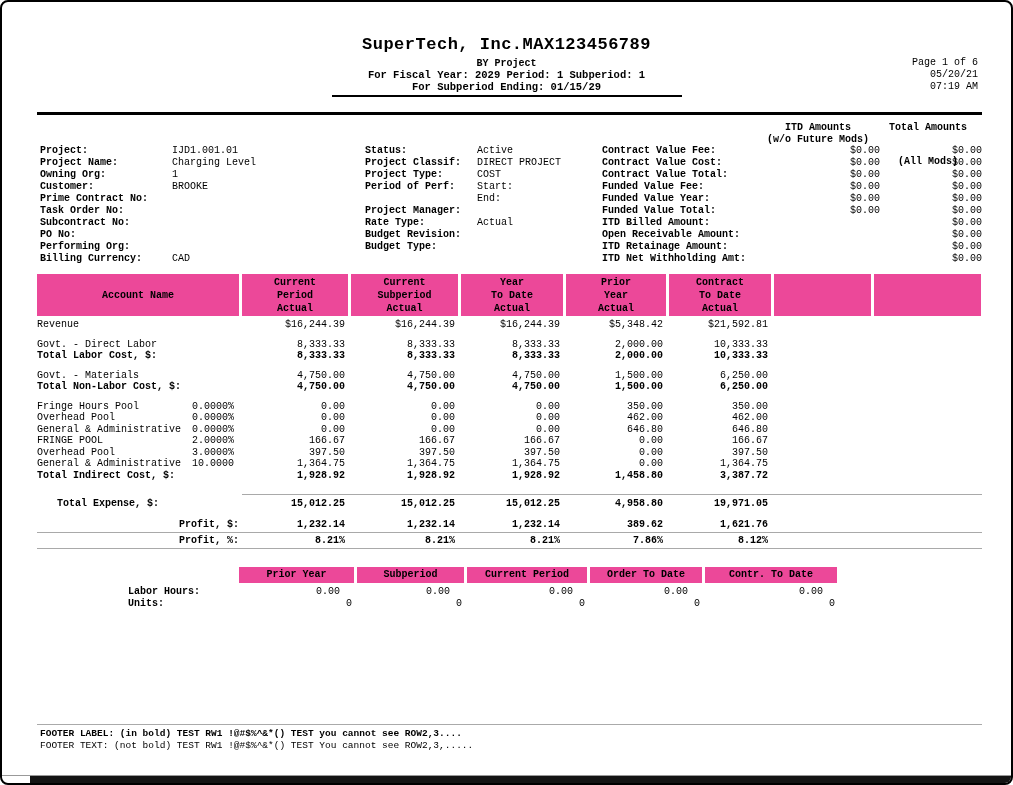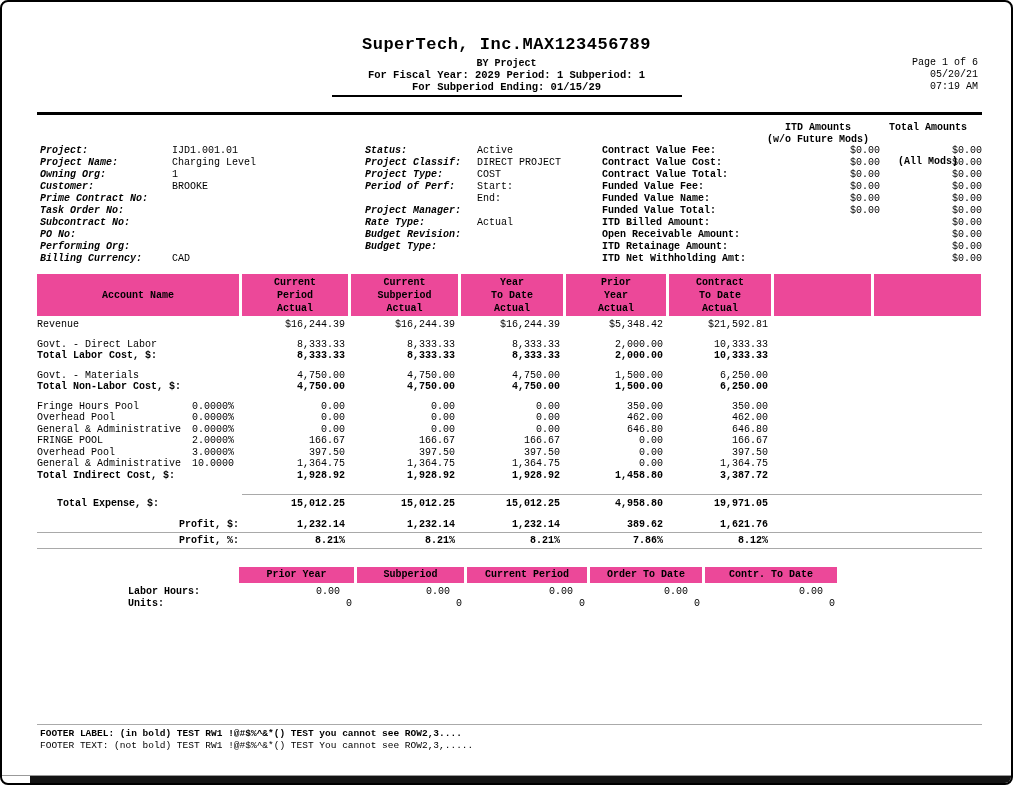--- a/index.html
+++ b/index.html
@@ -18,21 +18,21 @@
   .hdr-by{font-weight:bold;font-size:10px;margin-top:3px;line-height:11px;}
   .hdr-fiscal{font-weight:bold;font-size:10.5px;line-height:12px;}
   .hdr-subline{width:350px;margin:0 auto;border-bottom:2px solid #000;
     padding-bottom:2px;font-weight:bold;font-size:10.5px;line-height:12px;}
   .pageinfo{position:absolute;top:55px;right:33px;text-align:right;line-height:12px;}
   .thickline{position:absolute;top:110px;left:35px;width:945px;height:3px;background:#000;}
   
   .amt-h{position:absolute;text-align:center;font-weight:bold;white-space:nowrap;}
   .info-col{position:absolute;top:143px;}
   .irow{height:12px;line-height:12px;white-space:nowrap;}
-  .irow .lbl{display:inline-block;font-weight:bold;vertical-align:top;font-style:italic;}
+  .irow .lbl{display:inline-block;font-weight:bold;vertical-align:top;}
   .info-left{left:38px;}  .info-left .lbl{width:132px;}
   .info-mid{left:363px;}  .info-mid .lbl{width:112px;}
   .info-right{left:600px;}
   .rrow{display:flex;height:12px;line-height:12px;}
   .rrow .lbl{width:170px;font-weight:bold;flex-shrink:0;}
   .rrow .itd{width:108px;text-align:right;flex-shrink:0;}
   .rrow .tot{width:102px;text-align:right;flex-shrink:0;}
   
   .mtable{position:absolute;top:272px;left:35px;width:944px;}
   .thead{display:flex;gap:3px;}
@@ -204,21 +204,21 @@
         <span class="lbl">Contract Value Total:</span>
         <span class="itd">$0.00</span>
         <span class="tot">$0.00</span>
       </div>
       <div class="rrow">
         <span class="lbl">Funded Value Fee:</span>
         <span class="itd">$0.00</span>
         <span class="tot">$0.00</span>
       </div>
       <div class="rrow">
-        <span class="lbl">Funded Value Name:</span>
+        <span class="lbl">Funded Value Year:</span>
         <span class="itd">$0.00</span>
         <span class="tot">$0.00</span>
       </div>
       <div class="rrow">
         <span class="lbl">Funded Value Total:</span>
         <span class="itd">$0.00</span>
         <span class="tot">$0.00</span>
       </div>
       <div class="rrow">
         <span class="lbl">ITD Billed Amount:</span>

